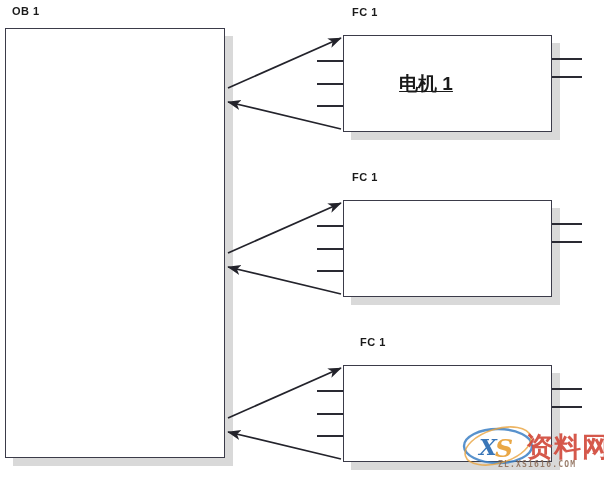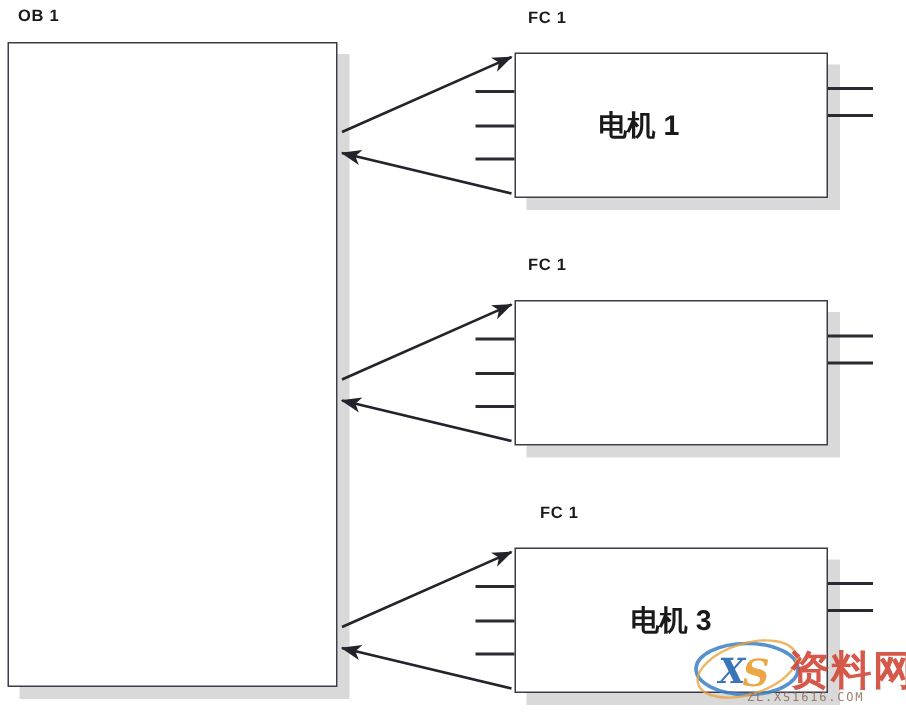--- a/index.html
+++ b/index.html
@@ -80,61 +80,60 @@
     font-size: 27px;
     color: #d24a3c;
     letter-spacing: 1px;
     white-space: nowrap;
     opacity: 0.92;
   }
   .wm-url {
     position: absolute;
     font-family: "DejaVu Sans Mono", monospace;
     font-size: 8px;
-    font-weight: normal;
+    font-weight: bold;
     color: #8a6a55;
     letter-spacing: 1.2px;
     white-space: nowrap;
     opacity: 0.85;
   }
 </style>
 </head>
 <body>
 
 <div id="canvas">
 
   <div class="block-shadow" style="left:13px; top:36px; width:220px; height:430px;"></div>
   <div class="block-body" style="left:5px; top:28px; width:220px; height:430px;"></div>
   <div class="block-title" style="left:12px; top:5px;">OB 1</div>
 
   <div class="block-shadow" style="left:351px; top:43px; width:209px; height:97px;"></div>
   <div class="block-body" style="left:343px; top:35px; width:209px; height:97px;"></div>
   <div class="block-title" style="left:352px; top:6px;">FC 1</div>
-  <div class="block-label" style="left:343px; top:71px; width:166px;">电机 1</div>
+  <div class="block-label" style="left:343px; top:71px; width:166px;text-decoration:underline;">电机 1</div>
 
   <div class="pin" style="left:317px; top:60px;  width:26px;"></div>
   <div class="pin" style="left:317px; top:83px;  width:26px;"></div>
   <div class="pin" style="left:317px; top:105px; width:26px;"></div>
 
   <div class="pin" style="left:552px; top:58px; width:30px;"></div>
   <div class="pin" style="left:552px; top:76px; width:30px;"></div>
 
   <div class="block-shadow" style="left:351px; top:208px; width:209px; height:97px;"></div>
   <div class="block-body" style="left:343px; top:200px; width:209px; height:97px;"></div>
   <div class="block-title" style="left:352px; top:171px;">FC 1</div>
   <div class="pin" style="left:317px; top:225px; width:26px;"></div>
   <div class="pin" style="left:317px; top:248px; width:26px;"></div>
   <div class="pin" style="left:317px; top:270px; width:26px;"></div>
   <div class="pin" style="left:552px; top:223px; width:30px;"></div>
   <div class="pin" style="left:552px; top:241px; width:30px;"></div>
 
   <div class="block-shadow" style="left:351px; top:373px; width:209px; height:97px;"></div>
   <div class="block-body" style="left:343px; top:365px; width:209px; height:97px;"></div>
   <div class="block-title" style="left:360px; top:336px;">FC 1</div>
-  <div class="block-label" style="left:343px; top:401px; width:209px;">电机 3</div>
   <div class="pin" style="left:317px; top:390px; width:26px;"></div>
   <div class="pin" style="left:317px; top:413px; width:26px;"></div>
   <div class="pin" style="left:317px; top:435px; width:26px;"></div>
   <div class="pin" style="left:552px; top:388px; width:30px;"></div>
   <div class="pin" style="left:552px; top:406px; width:30px;"></div>
 
   <svg id="arrows" viewBox="0 0 604 477" width="604" height="477">
     <defs>
       <marker id="ah" markerWidth="9" markerHeight="9" refX="7.5" refY="3.2" orient="auto" markerUnits="strokeWidth">
         <path d="M0,0.2 L8,3.2 L0,6.2 L2.1,3.2 Z" fill="#23232b"></path>

